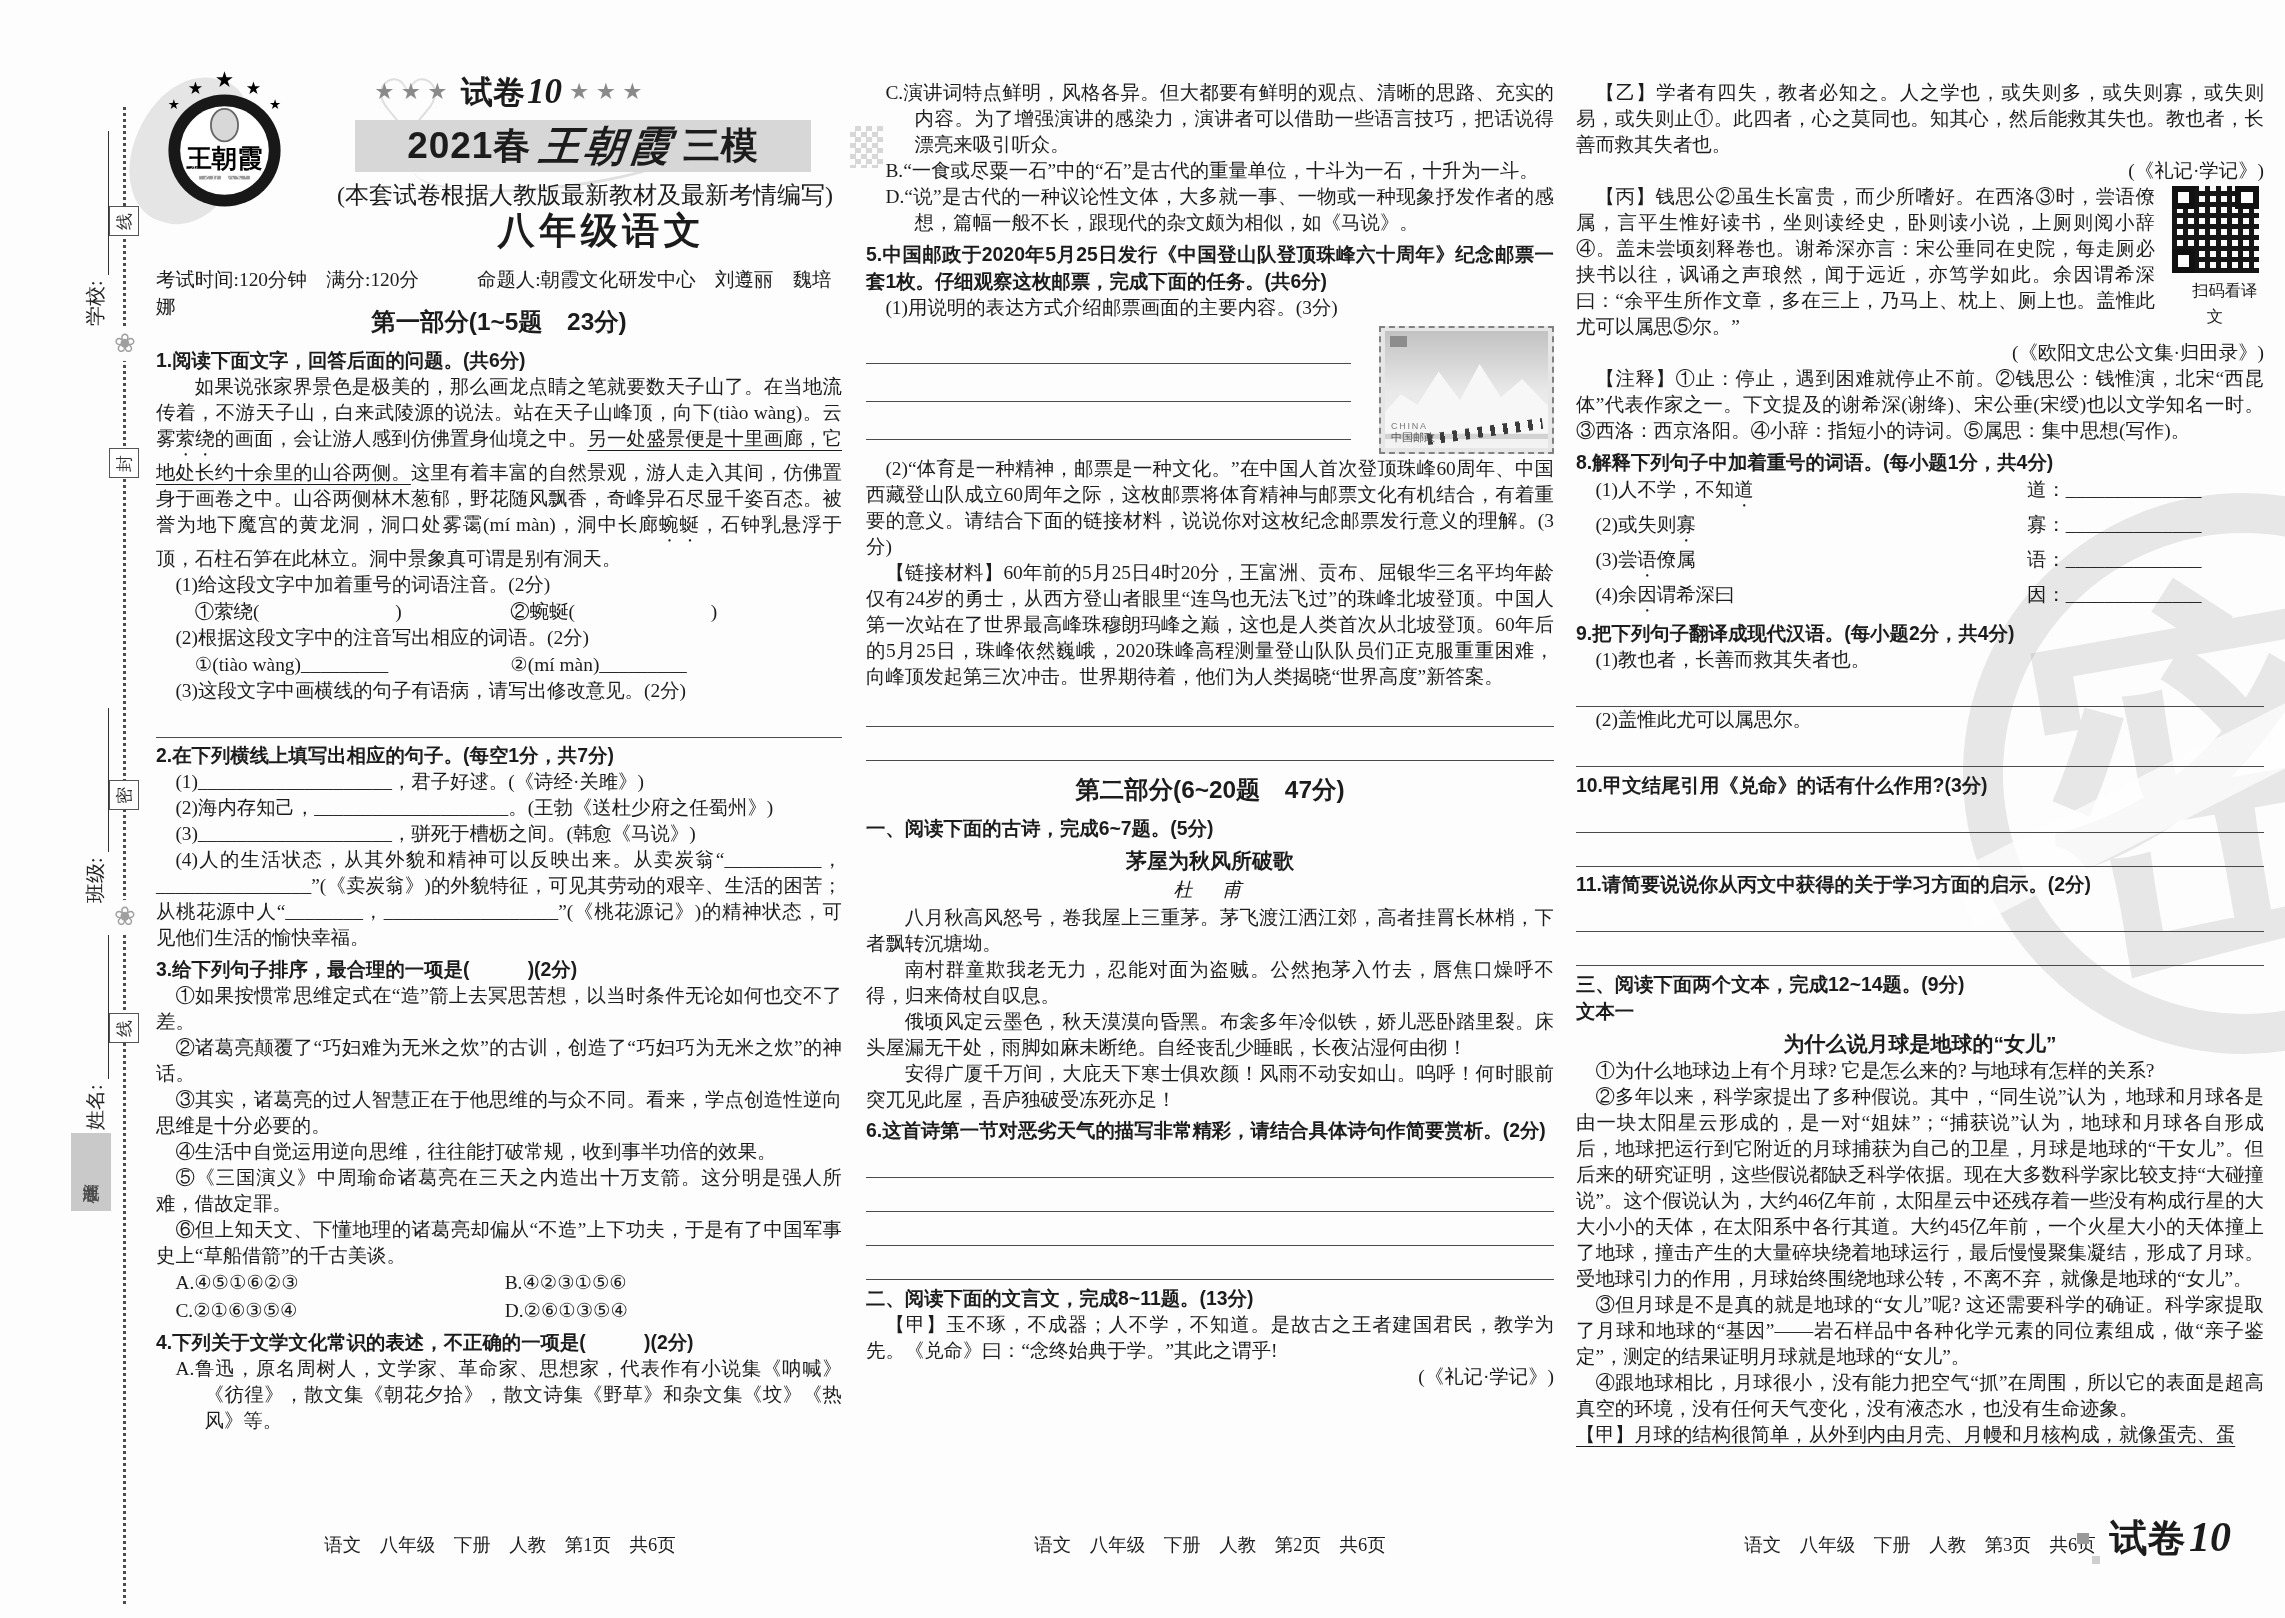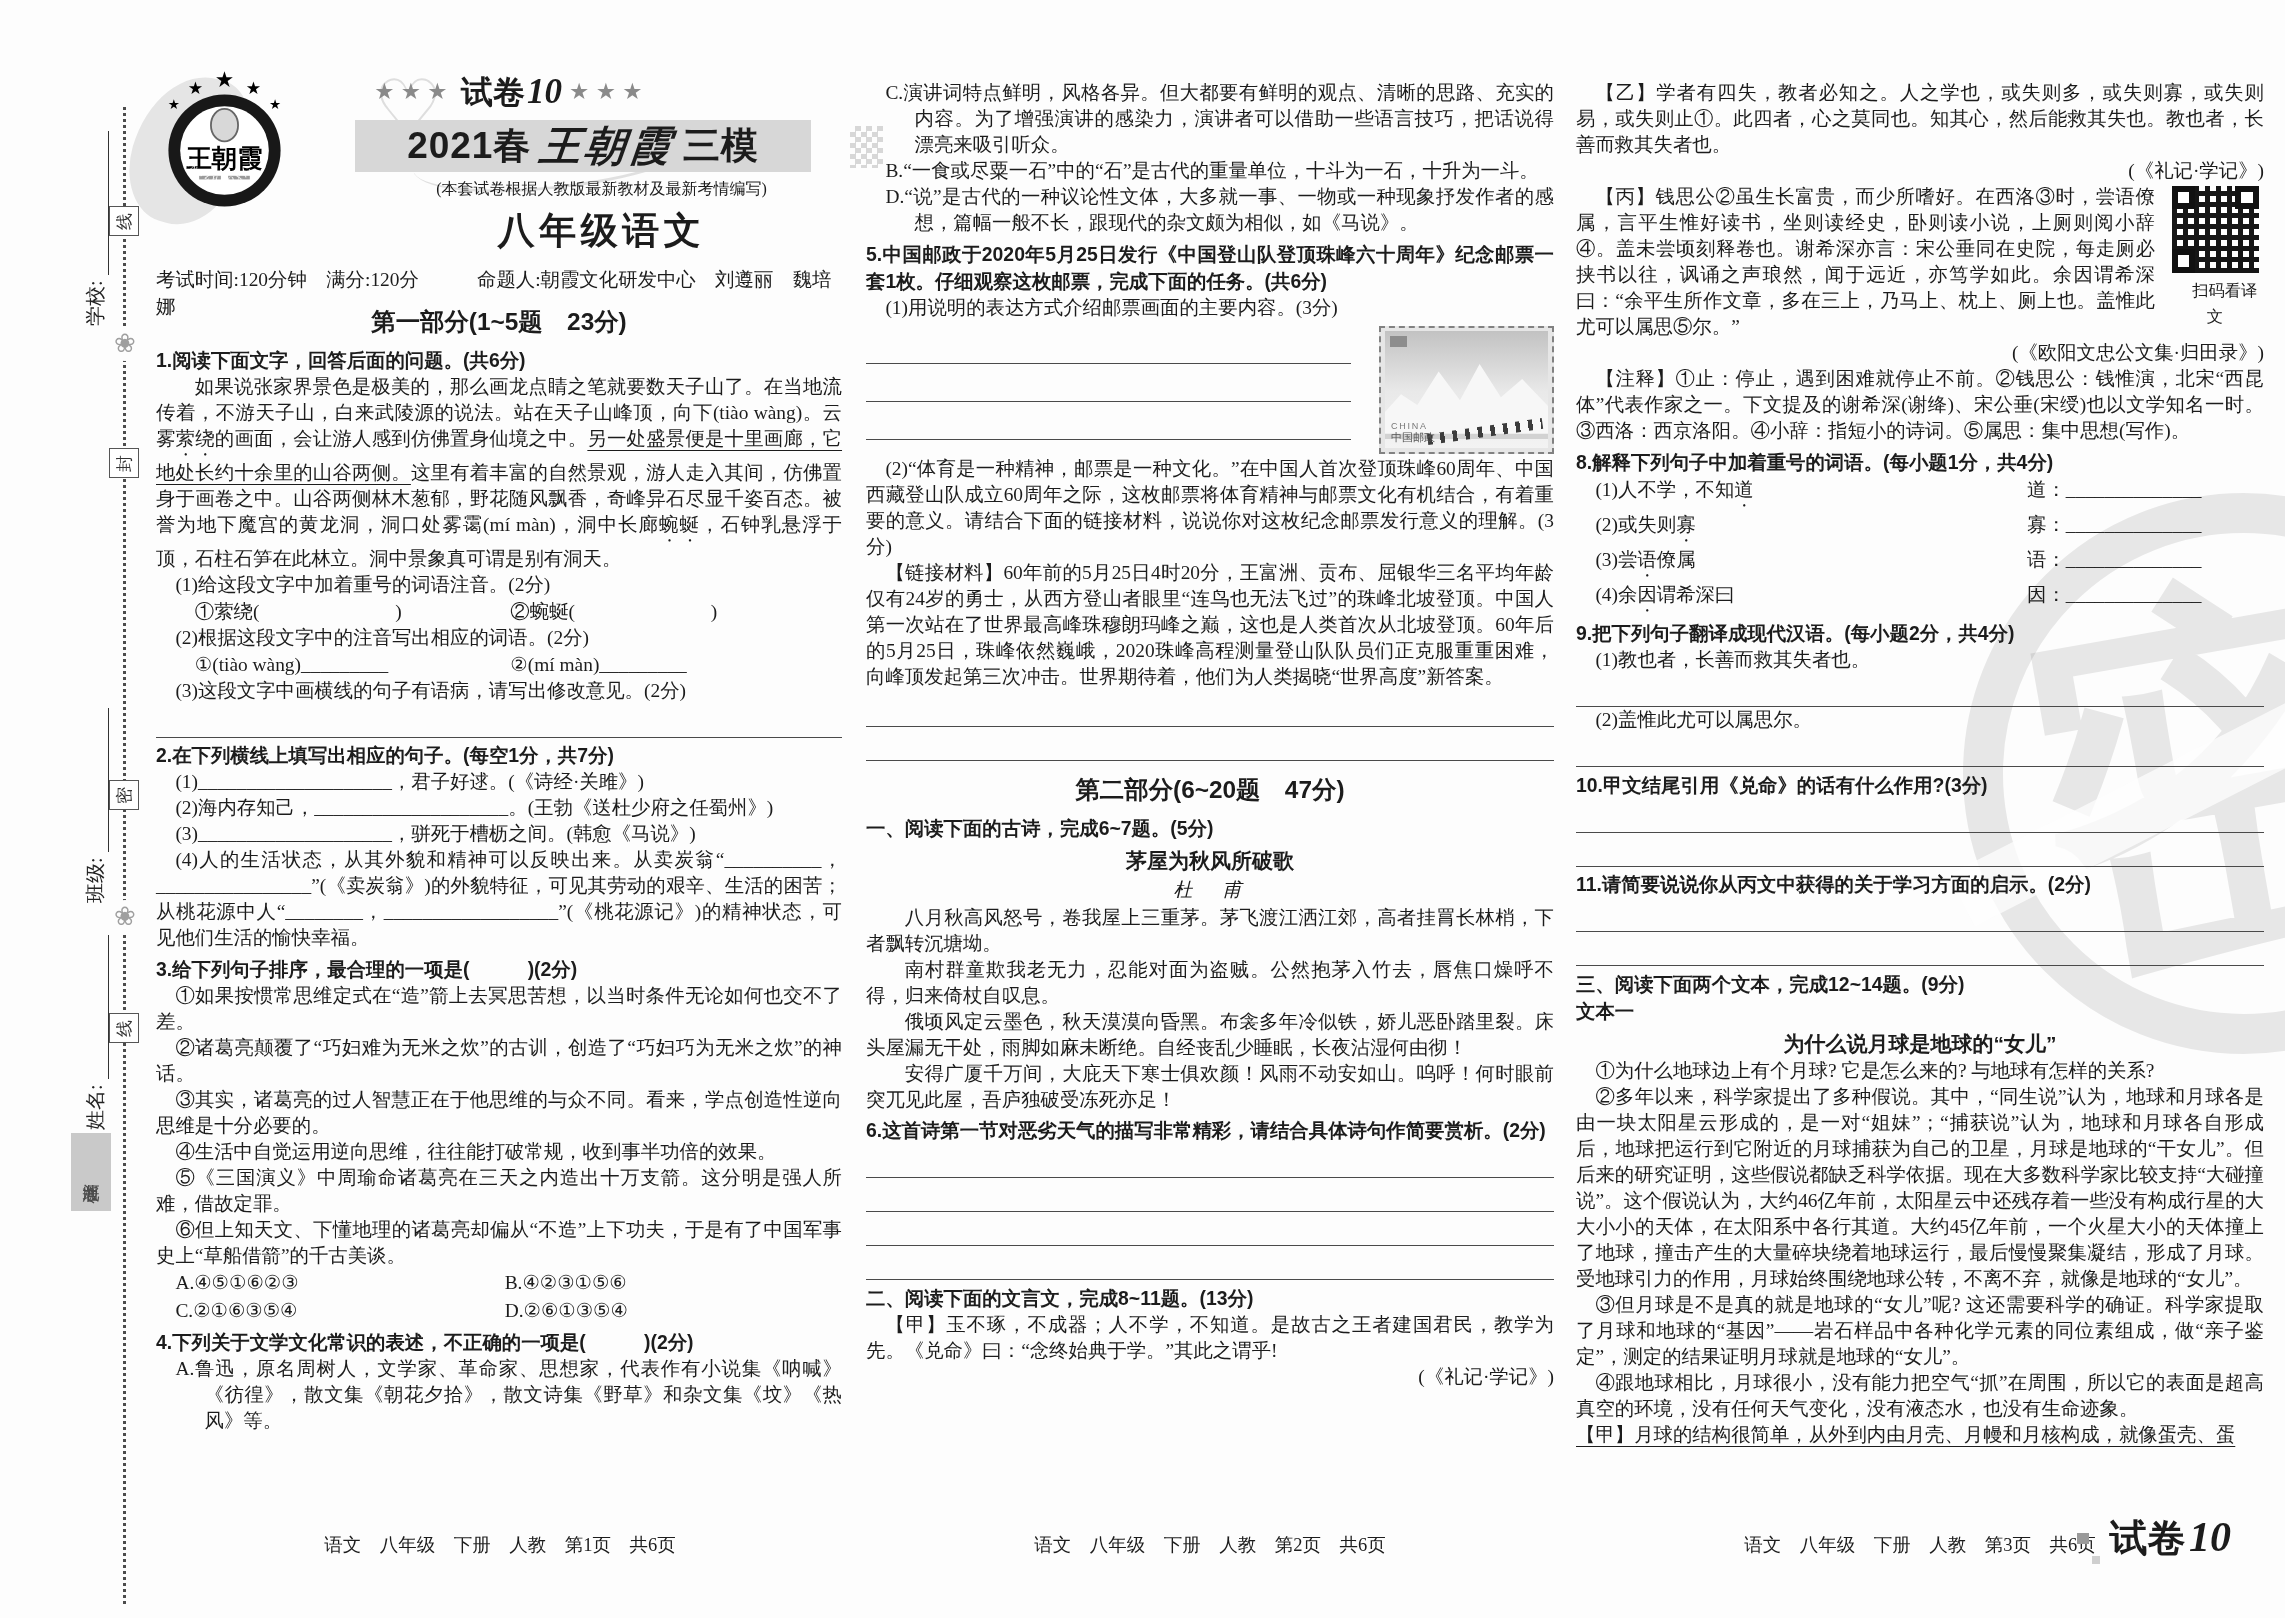--- a/index.html
+++ b/index.html
@@ -40,21 +40,21 @@
   .starline { position:absolute; left:308px; top:71px; width:407px; text-align:center; z-index:2; white-space:nowrap; }
   .starline .stars { color:#8a8a8a; letter-spacing:6.3px; font-size:22.6px; vertical-align:3.6px; }
   .starline .pno-label { font-weight:bold; font-size:32px; margin:0 1.8px 0 7.2px; }
   .starline .pno { font-style:italic; font-weight:bold; font-size:35px; margin-right:7.2px; }
   .banner { position:absolute; left:355px; top:120px; width:456px; height:52px; background:#d7d7d7; z-index:1;
     display:flex; align-items:center; justify-content:center; gap:9px; }
   .banner .b1 { font-family:"Liberation Sans",sans-serif; font-weight:bold; font-size:37px; letter-spacing:0.9px; }
   .banner .bscript { font-size:41px; font-weight:bold; font-style:italic; letter-spacing:3.6px; transform:skewX(-6deg); }
   .checker { position:absolute; left:850px; top:126px; width:33px; height:42px; z-index:1;
     background:repeating-conic-gradient(#d7d7d7 0 25%, #fdfdfd 0 50%); background-size:11px 11px; }
-  .hdr-note { position:absolute; left:337px; top:179px; width:529px; text-align:center; font-size:16px; z-index:2; }
+  .hdr-note { position:absolute; left:337px; top:179px; width:529px; text-align:left; font-size:24px; z-index:2; }
   .hdr-title { position:absolute; left:355px; top:206px; width:493px; text-align:center; font-size:37px; font-weight:bold;
     font-family:"Liberation Sans",sans-serif; letter-spacing:4.5px; z-index:2; }
   .hdr-meta { position:absolute; left:156px; top:266px; width:688px; font-size:19.4px; z-index:2; }
   
   .col { position:absolute; z-index:1; }
   #col1 { left:156px; top:304px;  width:686px; }
   #col2 { left:866px; top:80px;  width:688px; }
   #col3 { left:1576px; top:80px; width:688px; }
   .sect { font-family:"Liberation Sans",sans-serif; font-weight:bold; font-size:24.4px; text-align:center; margin:1.8px 0 9px; }
   .stem { font-family:"Liberation Sans",sans-serif; font-weight:bold; font-size:19.4px; line-height:27px;

